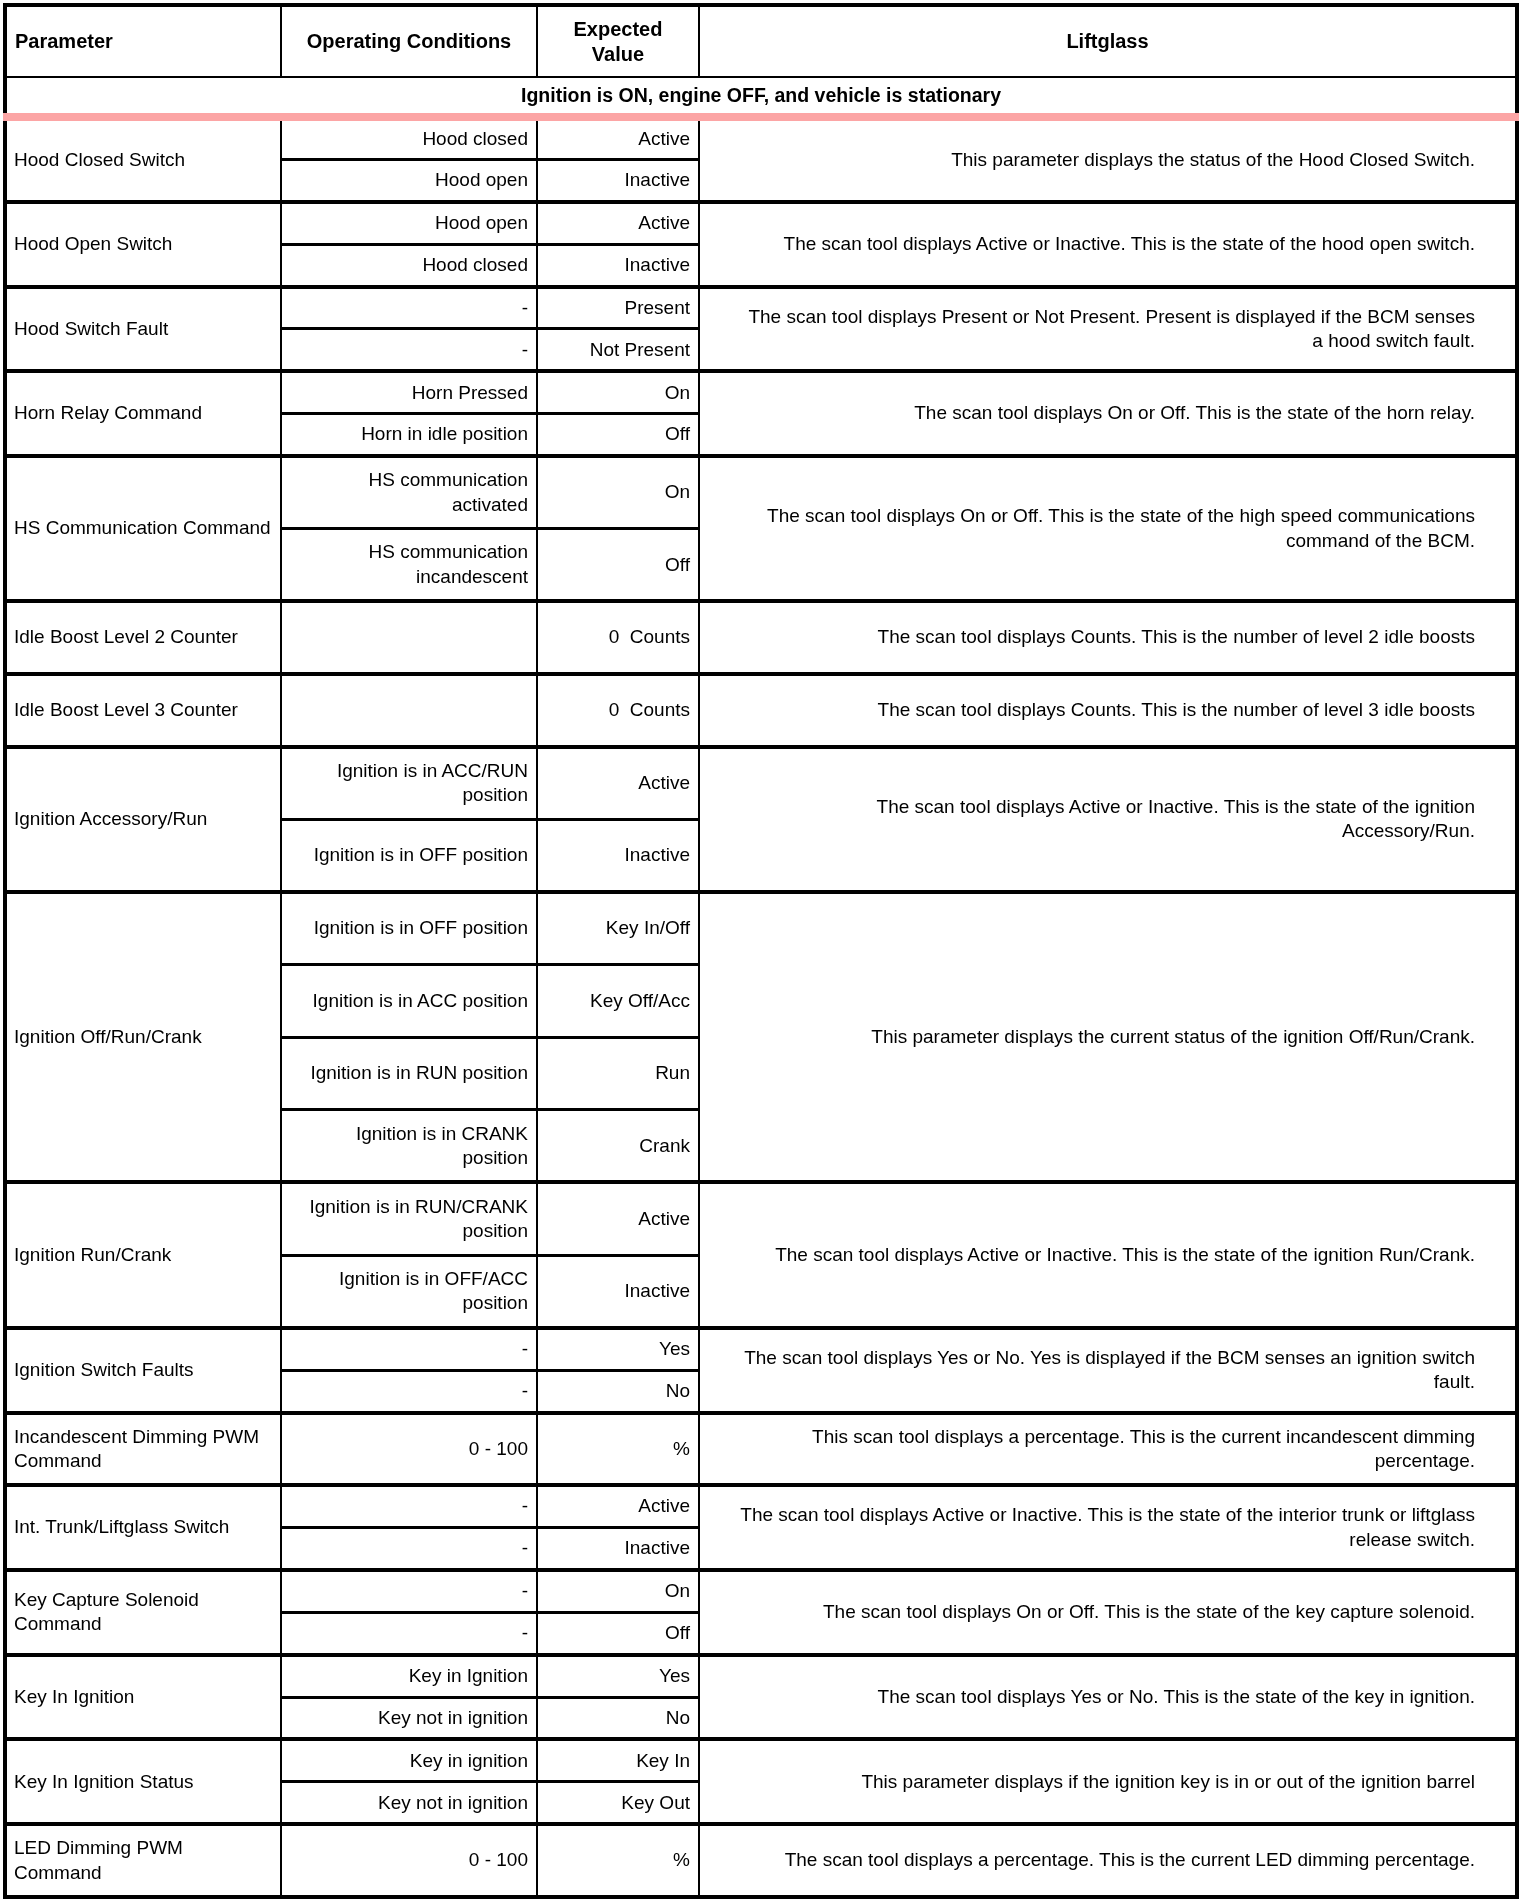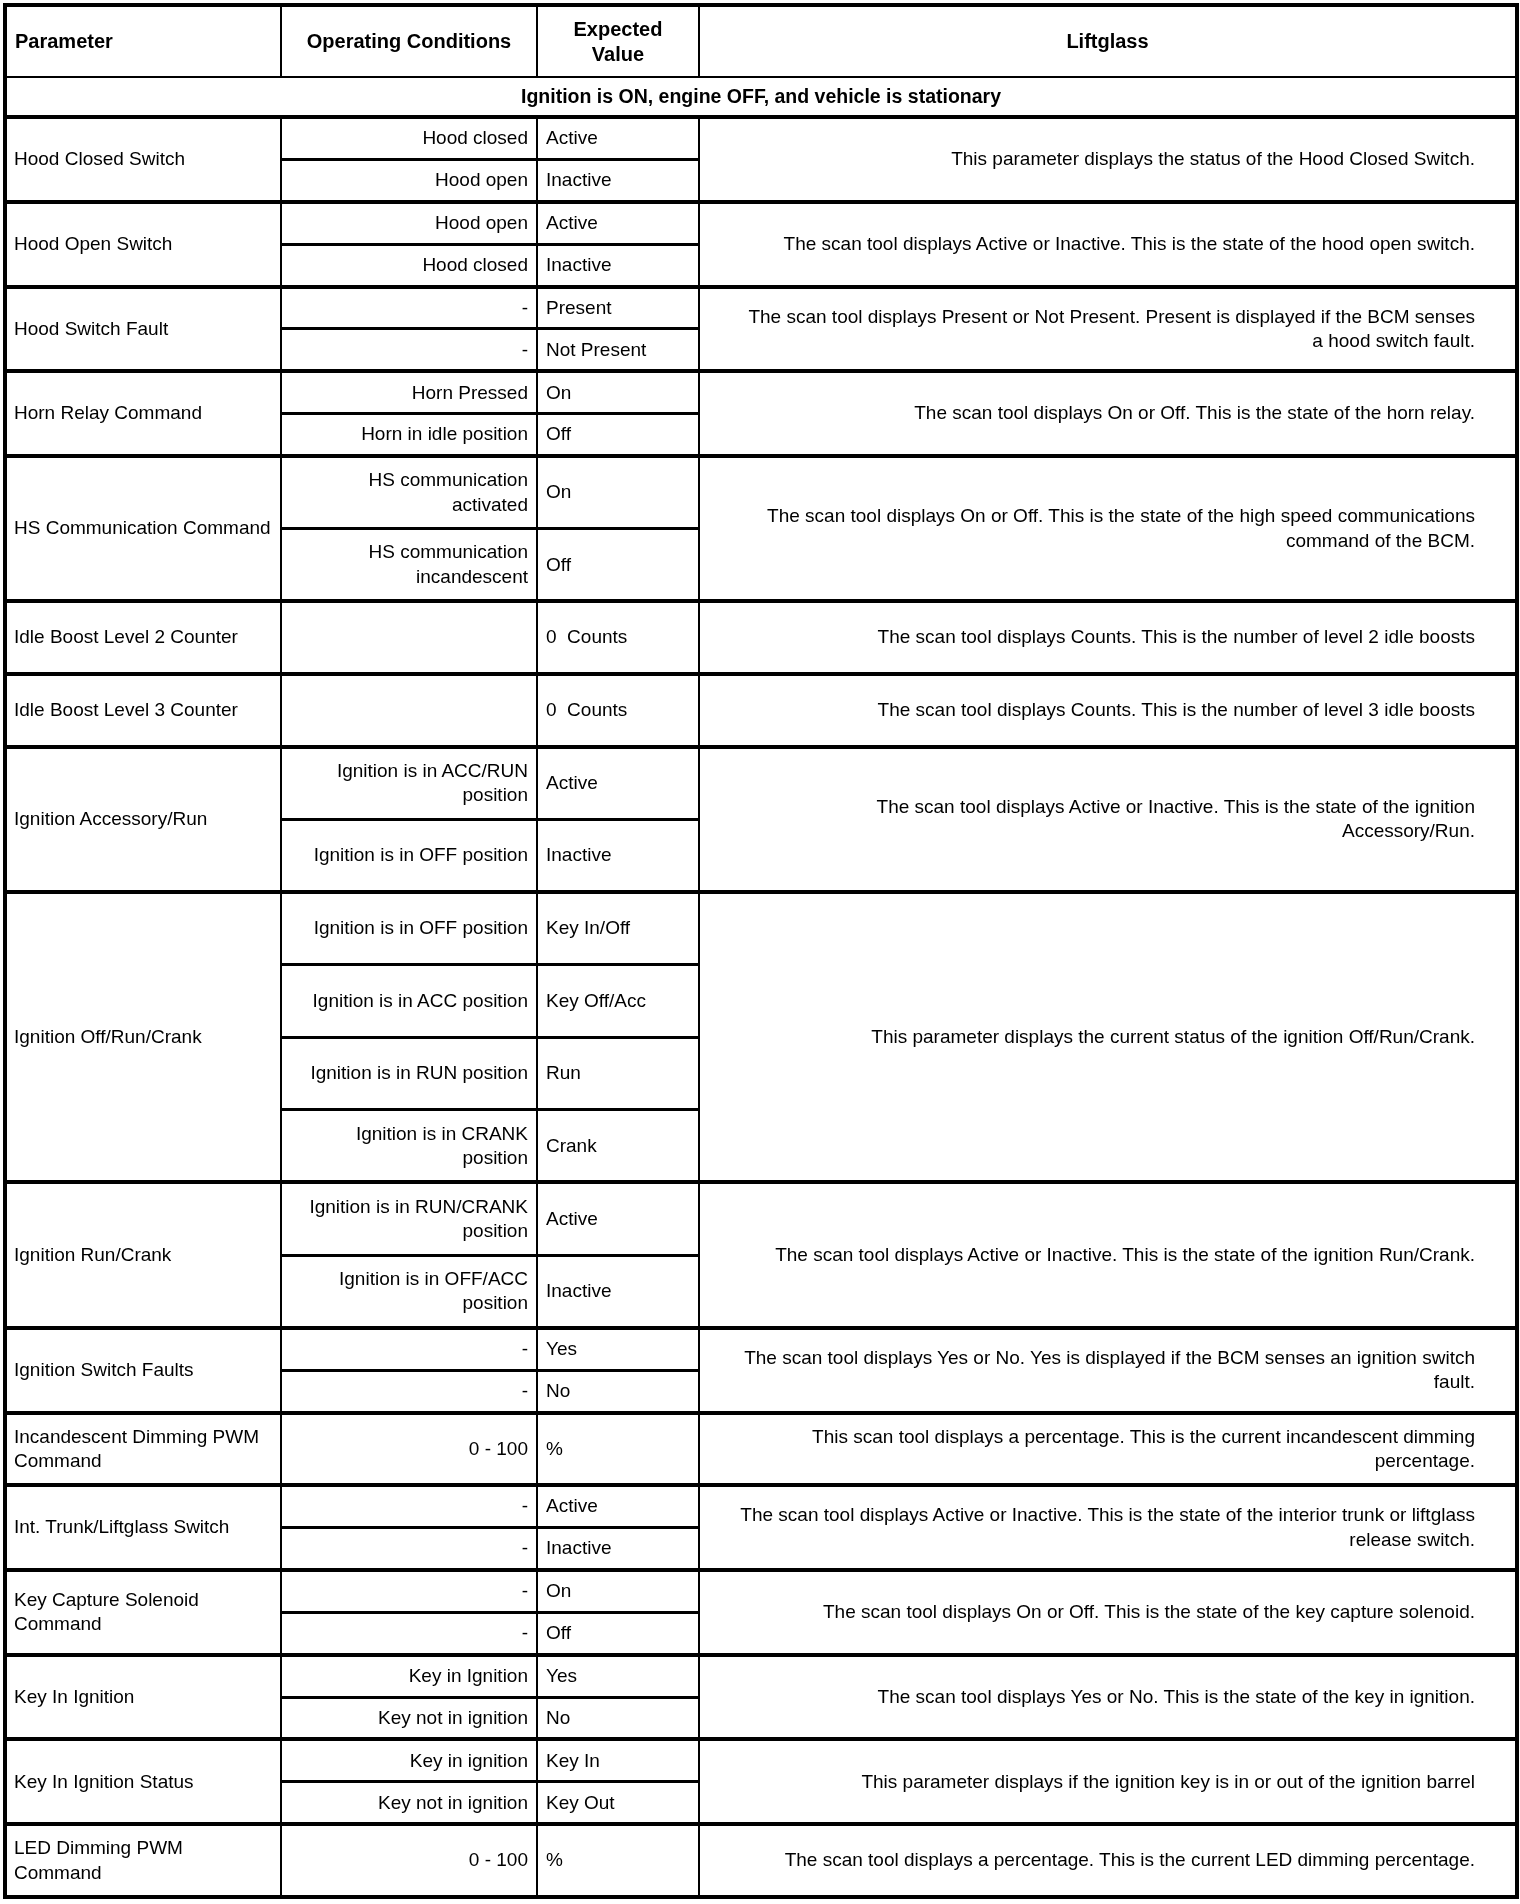--- a/index.html
+++ b/index.html
@@ -35,25 +35,25 @@
     font-size: 20px;
     line-height: 1.25;
   }
   th.left { text-align: left; }
   tr.head-row { height: 72px; }
   tr.banner-row { height: 40px; }
   td.banner {
     font-weight: bold;
     text-align: center;
     font-size: 19.5px;
-    border-bottom: 3px solid #fca5a5;
+    border-bottom: 8px solid #fca5a5;
   }
   td.param { text-align: left; padding-left: 7px; }
   td.cond  { text-align: right; }
-  td.val   { text-align: left; }
+  td.val   { text-align: right; }
   td.def   { text-align: right; padding-left: 40px; padding-right: 40px; }
   
   tbody.group > tr:first-child > td { border-top: 4px solid #000; }
   
   tbody.group tr + tr td { border-top: 3px solid #000; }
   tr.r-s { height: 42px; }  
   tr.r-t { height: 72px; }  
 </style>
 </head>
 <body>

